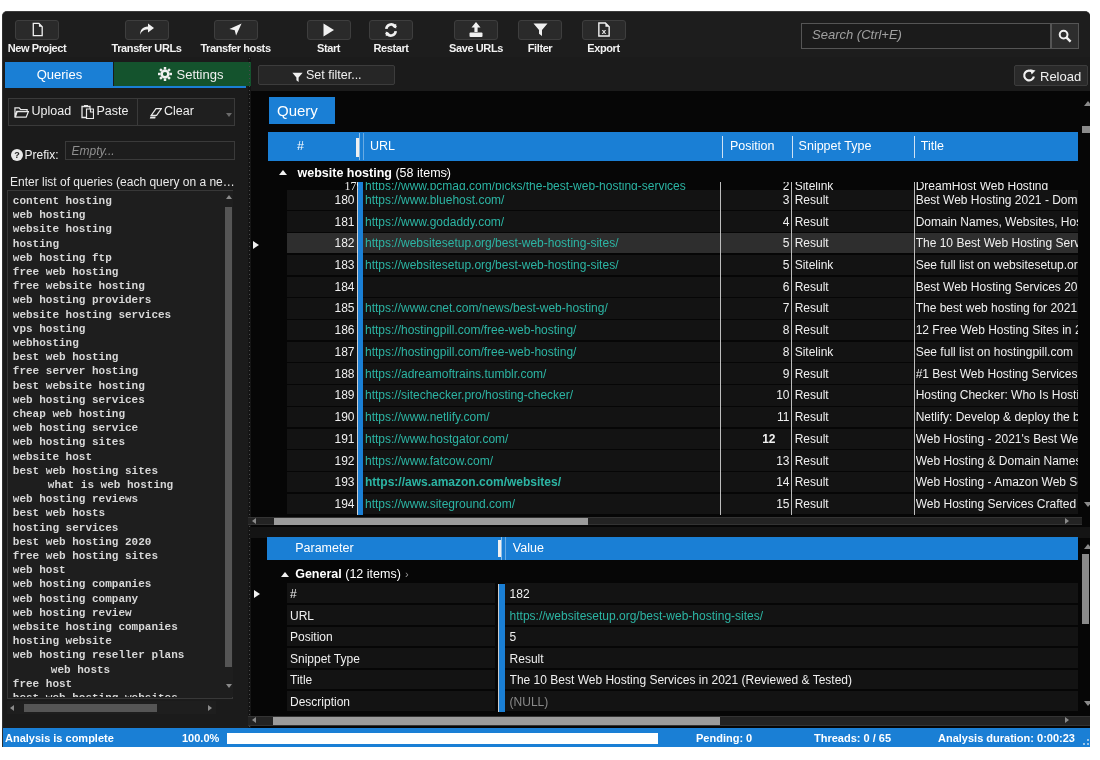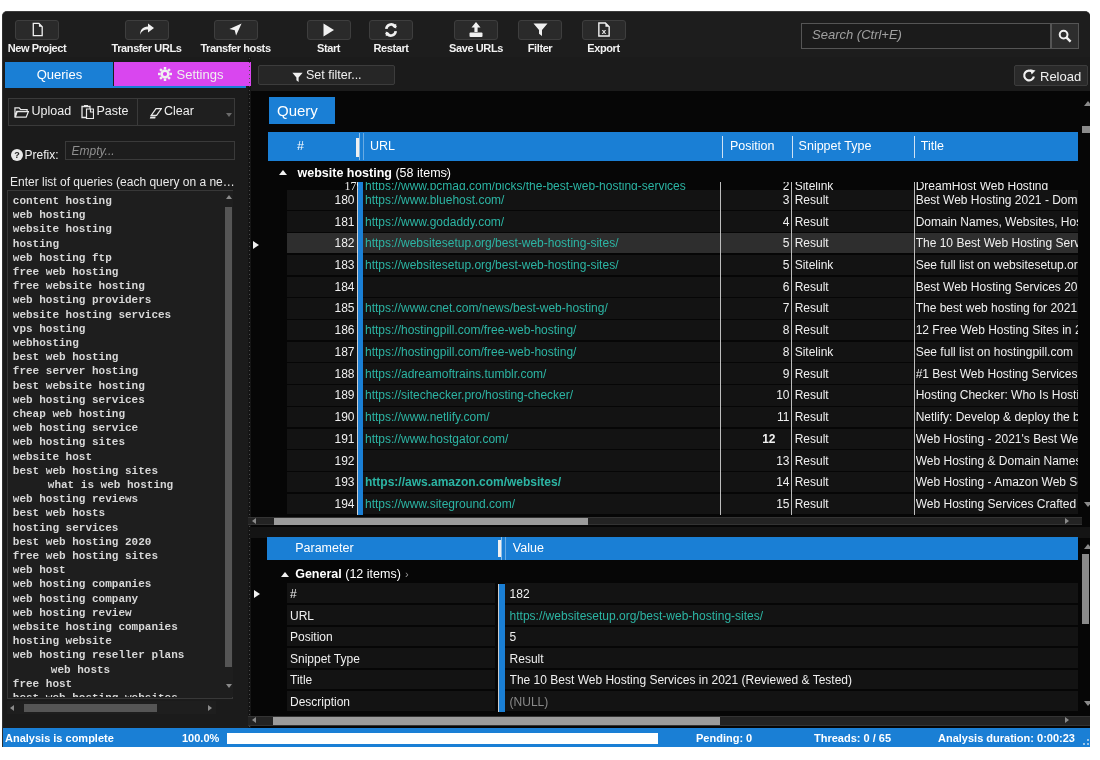--- a/index.html
+++ b/index.html
@@ -73,21 +73,21 @@
 <div class="abs" style="left:798px;top:10.5px;width:250px;height:26px;background:#1b1b1b;border:1px solid #555555;"></div>
 <div class="abs" style="left:809px;top:14.5px;font-size:13px;font-style:italic;color:#a0a0a0;">Search (Ctrl+E)</div>
 <div class="abs" style="left:1048px;top:10.5px;width:28px;height:26px;background:#2d2d2d;border:1px solid #555555;display:flex;align-items:center;justify-content:center;">
       <svg width="14" height="14" viewBox="0 0 14 14">
         <circle cx="5.6" cy="5.6" r="3.9" fill="none" stroke="#f0f0f0" stroke-width="2"></circle>
         <line x1="8.6" y1="8.6" x2="12.6" y2="12.6" stroke="#f0f0f0" stroke-width="2.4"></line>
       </svg>
     </div>
 <div class="abs" style="left:0;top:45px;width:245px;height:682px;background:#1b1b1b;"></div>
 <div class="abs" style="left:2.3px;top:50.4px;width:108.2px;height:23.3px;background:#1a7fd5;display:flex;align-items:center;justify-content:center;font-size:13px;color:#fff;">Queries</div>
-<div class="abs" style="left:110.5px;top:50.4px;width:154px;height:23.3px;background:#d946ef;display:flex;align-items:center;justify-content:center;font-size:13px;color:#f0f0f0;"><svg width="14" height="14" viewBox="0 0 16 16" style="margin-right:5px;">
+<div class="abs" style="left:110.5px;top:50.4px;width:154px;height:23.3px;background:#14532d;display:flex;align-items:center;justify-content:center;font-size:13px;color:#f0f0f0;"><svg width="14" height="14" viewBox="0 0 16 16" style="margin-right:5px;">
         <g fill="#f0f0f0">
           <path d="M8 2.8 A5.2 5.2 0 1 0 8 13.2 A5.2 5.2 0 1 0 8 2.8 M8 5.6 A2.4 2.4 0 1 1 8 10.4 A2.4 2.4 0 1 1 8 5.6" fill-rule="evenodd"></path>
           <rect x="6.6" y="0" width="2.8" height="3"></rect>
           <rect x="6.6" y="13" width="2.8" height="3"></rect>
           <rect x="0" y="6.6" width="3" height="2.8"></rect>
           <rect x="13" y="6.6" width="3" height="2.8"></rect>
           <rect x="6.6" y="0" width="2.8" height="3" transform="rotate(45 8 8)"></rect>
           <rect x="6.6" y="13" width="2.8" height="3" transform="rotate(45 8 8)"></rect>
           <rect x="0" y="6.6" width="3" height="2.8" transform="rotate(45 8 8)"></rect>
           <rect x="13" y="6.6" width="3" height="2.8" transform="rotate(45 8 8)"></rect>
@@ -311,20 +311,21 @@
         <div class="cell num" style="left:0;width:68px;">191</div>
         <div class="cell" style="left:78.5px;width:355px;color:#2cb5a4;">https://www.hostgator.com/</div>
         <div class="cell num" style="left:436px;width:53px;font-weight:bold;">12</div>
         <div class="cell" style="left:508.2px;width:116px;">Result</div>
         <div class="cell" style="left:629.2px;width:162px;">Web Hosting - 2021's Best Web Hosting</div>
       </div>
     </div>
 <div class="abs" style="left:283.5px;top:438.36px;width:791.5px;height:20.40px;background:#131313;overflow:hidden;">
       <div style="position:absolute;left:0;top:0px;width:100%;height:20.4px;padding-top:1.5px;">
         <div class="cell num" style="left:0;width:68px;">192</div>
+        <div class="cell" style="left:78.5px;width:355px;color:#2cb5a4;">https://www.fatcow.com/</div>
         <div class="cell num" style="left:436px;width:67px;">13</div>
         <div class="cell" style="left:508.2px;width:116px;">Result</div>
         <div class="cell" style="left:629.2px;width:162px;">Web Hosting &amp; Domain Names by FatCow</div>
       </div>
     </div>
 <div class="abs" style="left:283.5px;top:460.09px;width:791.5px;height:20.40px;background:#131313;overflow:hidden;">
       <div style="position:absolute;left:0;top:0px;width:100%;height:20.4px;padding-top:1.5px;">
         <div class="cell num" style="left:0;width:68px;">193</div>
         <div class="cell" style="left:78.5px;width:355px;color:#2cb5a4;font-weight:bold;">https://aws.amazon.com/websites/</div>
         <div class="cell num" style="left:436px;width:67px;">14</div>

